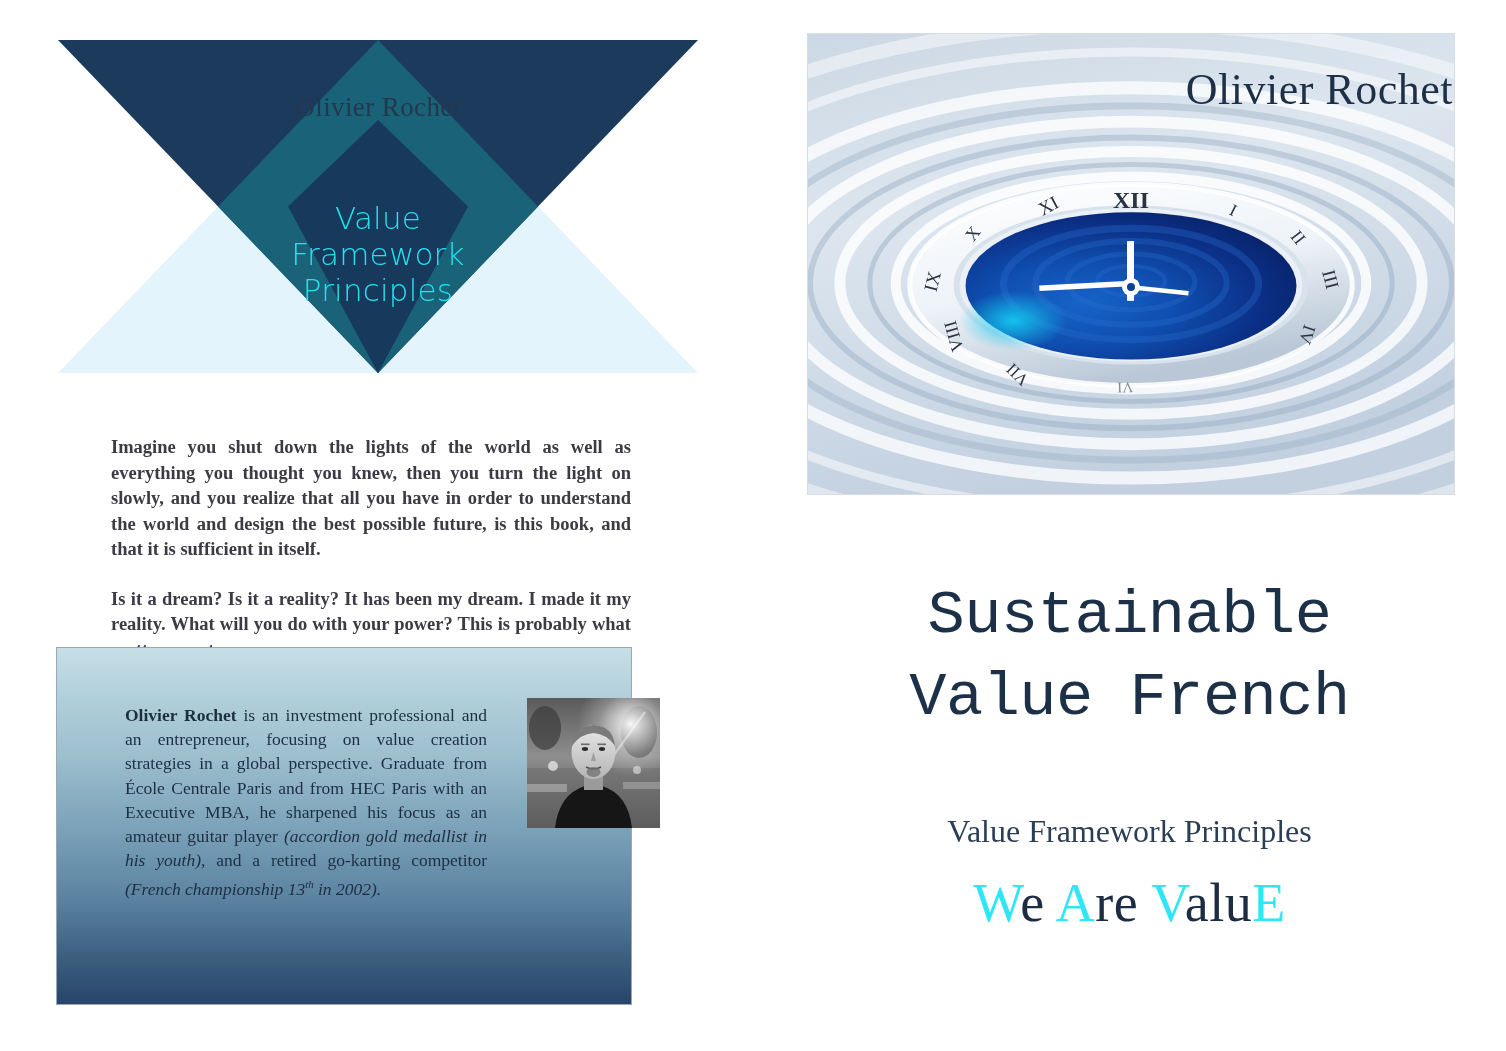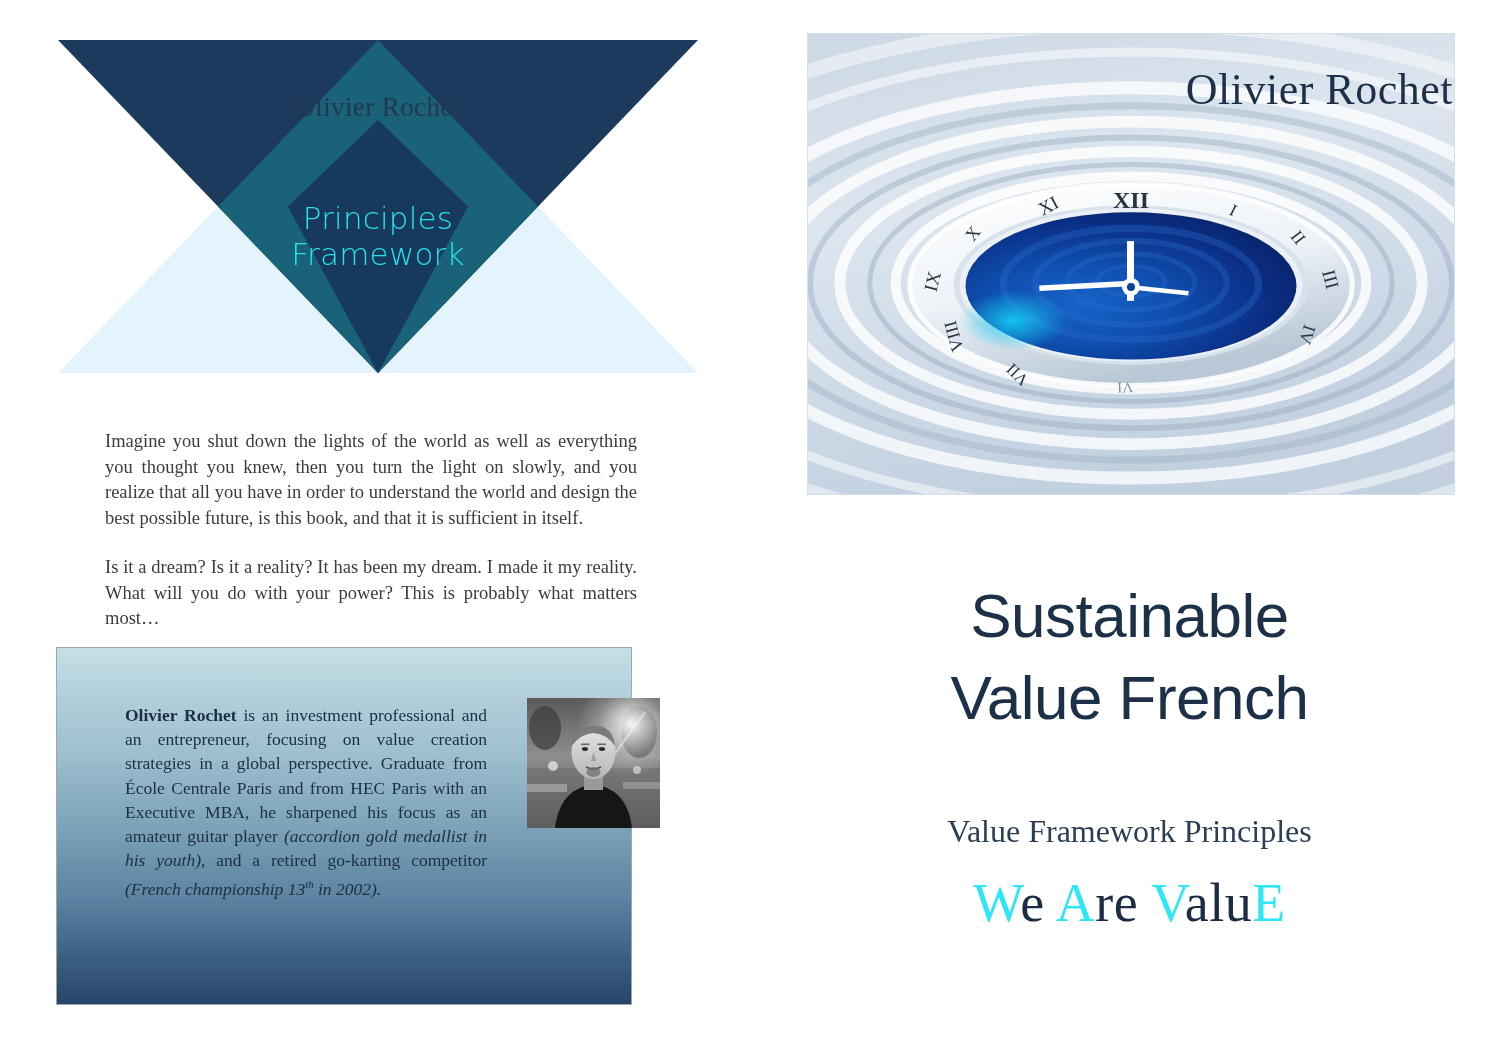--- a/index.html
+++ b/index.html
@@ -58,21 +58,21 @@
   #blurb {
     position: absolute;
     left: 95px; top: 419px;
     width: 552px;
     font-family: "Liberation Serif", serif;
     font-size: 18.5px;
     line-height: 25.5px;
     color: #3b3b44;
     text-align: justify;
   }
-  #blurb p { margin: 10px; }
+  #blurb p { margin: 16px; font-weight: bold; }
   #blurb p + p { margin-top: 24px; }
 
   
   #bio-box {
     position: absolute;
     left: 56px; top: 647px;
     width: 576px; height: 358px;
     background: linear-gradient(to bottom,
         #c6dfe6 0%,
         #b4d1dc 12%,
@@ -132,21 +132,21 @@
     font-size: 44px;
     color: #1e3047;
     letter-spacing: 0.5px;
   }
 
   #front-title {
     position: absolute;
     left: 0; top: 575px;
     width: 753px;
     text-align: center;
-    font-family: Liberation Sans, sans-serif;
+    font-family: Liberation Mono, monospace;
     font-weight: 400;
     font-size: 62px;
     line-height: 82px;
     color: #1c3148;
     letter-spacing: -0.5px;
   }
   #front-title .tl { display: block; }
 
   #front-subtitle {
     position: absolute;
@@ -185,22 +185,23 @@
       <polygon points="160,166.5 320,0 480,166.5 320,333" fill="#1a6278"></polygon>
 
       <polygon points="230,166.5 320,80 410,166.5 320,253" fill="#16395c"></polygon>
 
       <polygon points="230,166.5 410,166.5 320,333" fill="#16395c"></polygon>
     </svg>
 
     <div id="logo-author">Olivier Rochet</div>
 
     <div id="logo-title">
+      <span class="tl">Value</span>
+      <span class="tl">Framework</span>
       <span class="tl">Principles</span>
-      <span class="tl">Framework</span>
     </div>
   </div>
 
   <div id="blurb">
     <p>Imagine you shut down the lights of the world as well as everything you thought you knew, then you turn the light on slowly, and you realize that all you have in order to understand the world and design the best possible future, is this book, and that it is sufficient in itself.</p>
     <p>Is it a dream? Is it a reality? It has been my dream. I made it my reality. What will you do with your power? This is probably what matters most…</p>
   </div>
 
   <div id="bio-box">
     <div id="bio-text">

